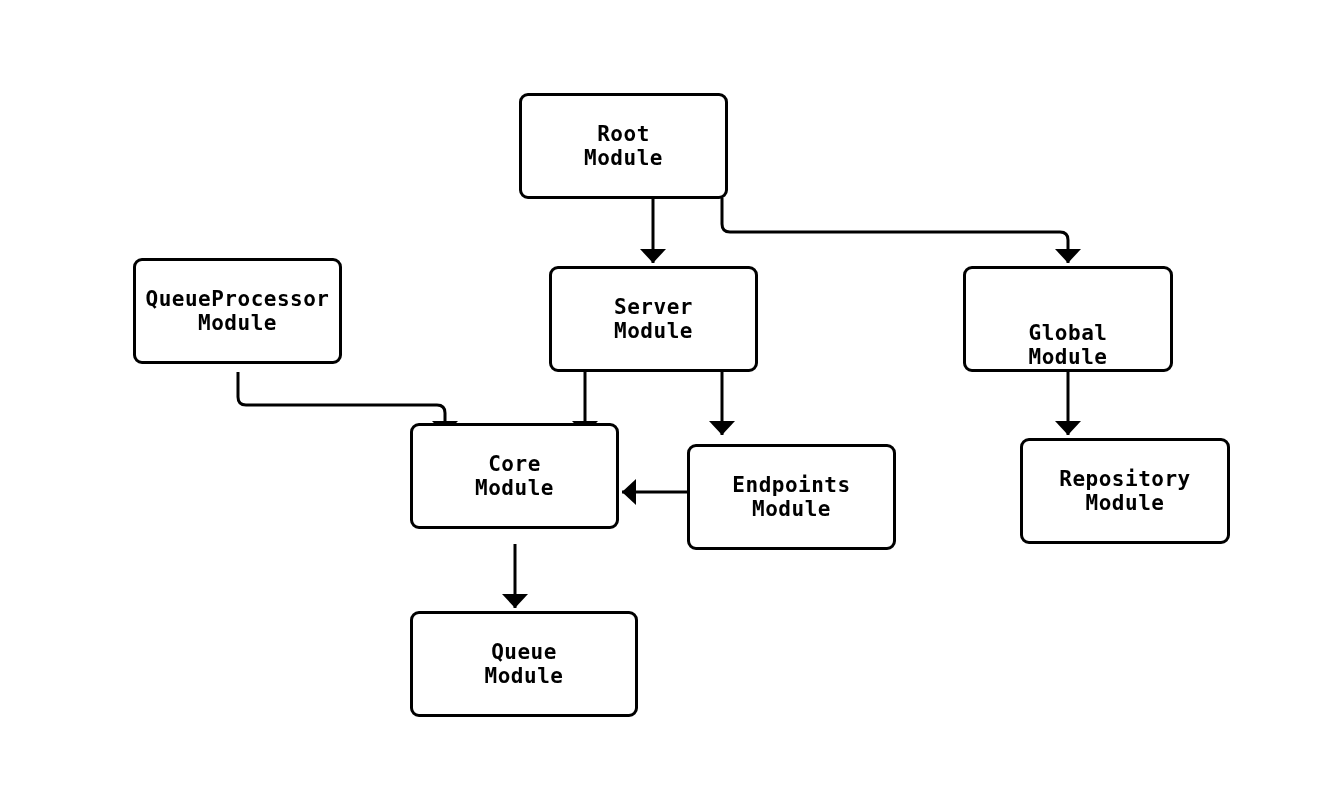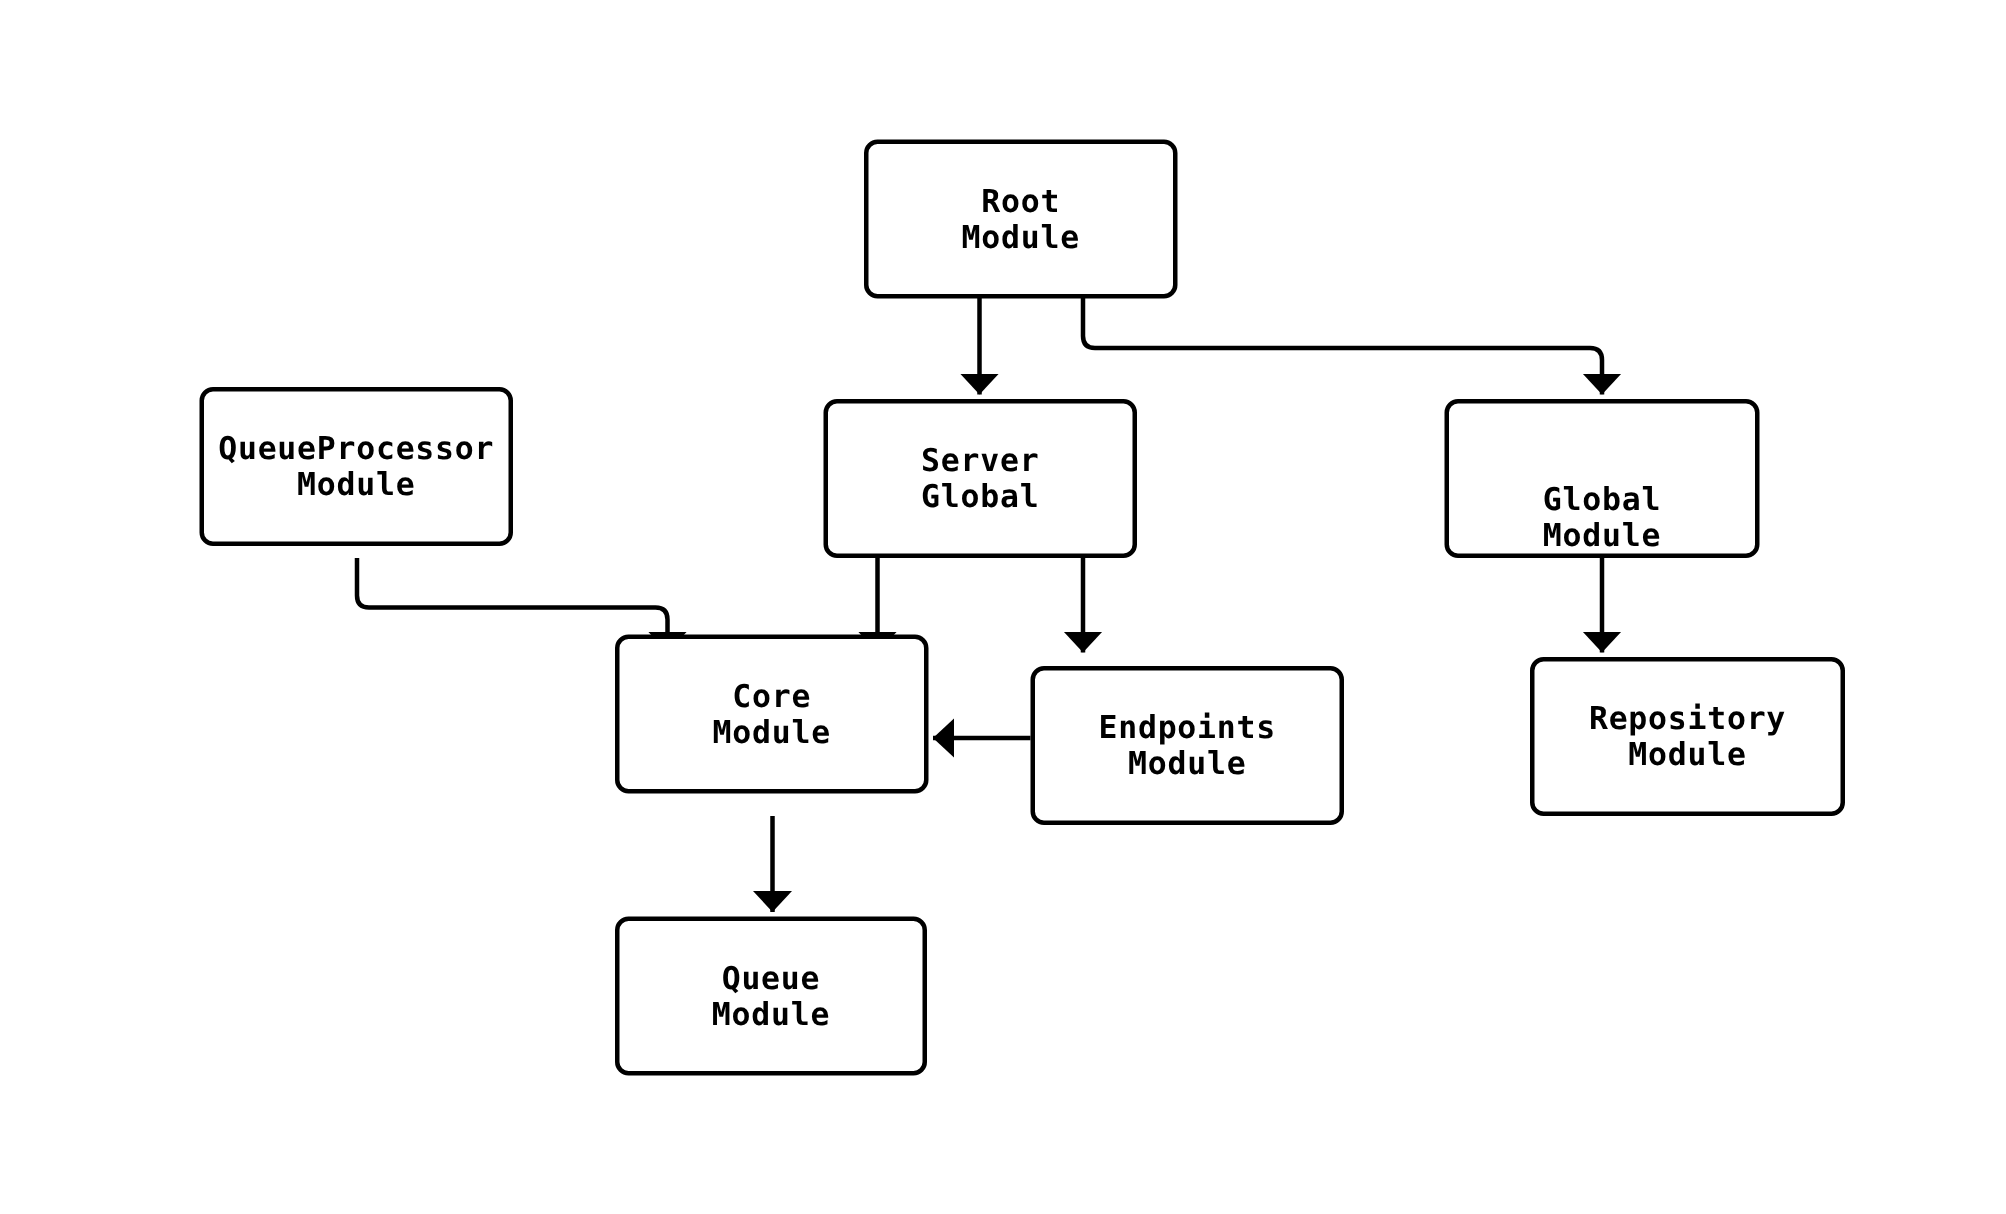--- a/index.html
+++ b/index.html
@@ -35,28 +35,28 @@
   }
   .node .label {
     font-weight: bold;
     font-size: 21px;
     line-height: 24px;
     color: #000000;
     text-align: center;
     white-space: pre-line;
     letter-spacing: 0.5px;
   }
-  #n-root        { left: 576px; top:  93px; }
+  #n-root        { left: 519px; top:  93px; }
   #n-qp          { left: 133px; top: 258px; }
   #n-server      { left: 549px; top: 266px; }
   #n-global      { left: 963px; top: 266px; width: 210px; align-items: flex-end; }
   #n-core        { left: 410px; top: 423px; }
   #n-endpoints   { left: 687px; top: 444px; }
   #n-repository  { left: 1020px; top: 438px; width: 210px; }
-  #n-queue       { left: 410px; top: 611px; width: 208px; }
+  #n-queue       { left: 410px; top: 611px; width: 228px; }
 </style>
 </head>
 <body>
 
 <div id="canvas">
 
   <svg id="edges" viewBox="0 0 1337 809" xmlns="http://www.w3.org/2000/svg">
     <defs>
       <marker id="arrowhead" viewBox="0 0 15 28" refX="14" refY="14" markerWidth="15" markerHeight="28" markerUnits="userSpaceOnUse" orient="auto">
         <path d="M0,1 L14,14 L0,27 Z" fill="#000000"></path>
@@ -77,21 +77,21 @@
 Module</span>
   </div>
 
   <div class="node" id="n-qp">
     <span class="label">QueueProcessor
 Module</span>
   </div>
 
   <div class="node" id="n-server">
     <span class="label">Server
-Global</span>
+Module</span>
   </div>
 
   <div class="node" id="n-global">
     <span class="label">Global
 Module</span>
   </div>
 
   <div class="node" id="n-core">
     <span class="label">Core
 Module</span>

